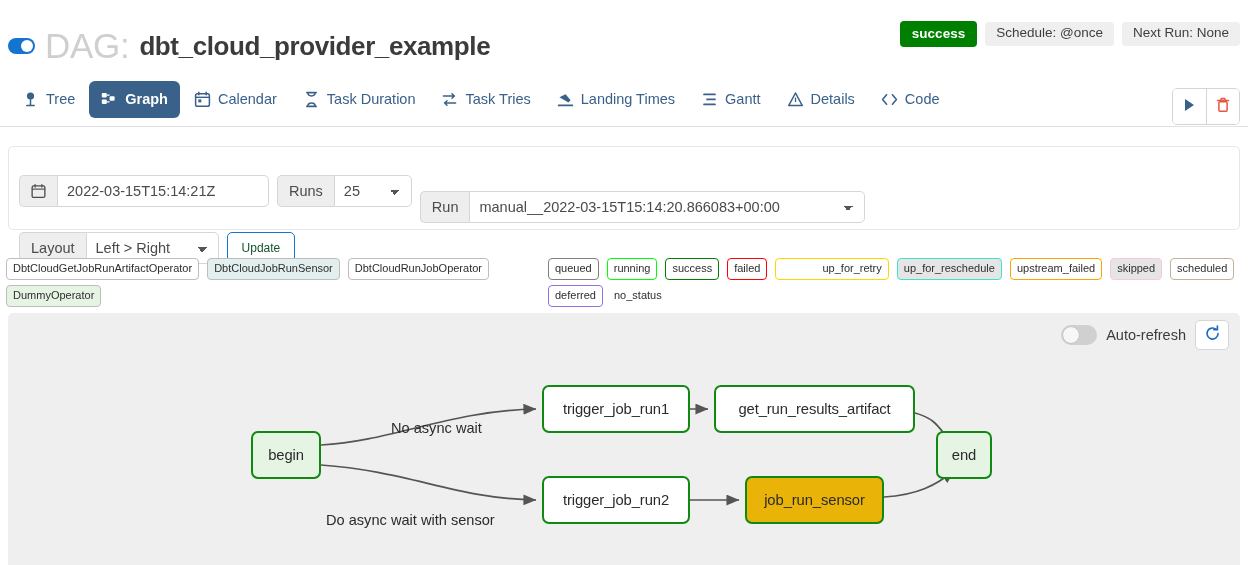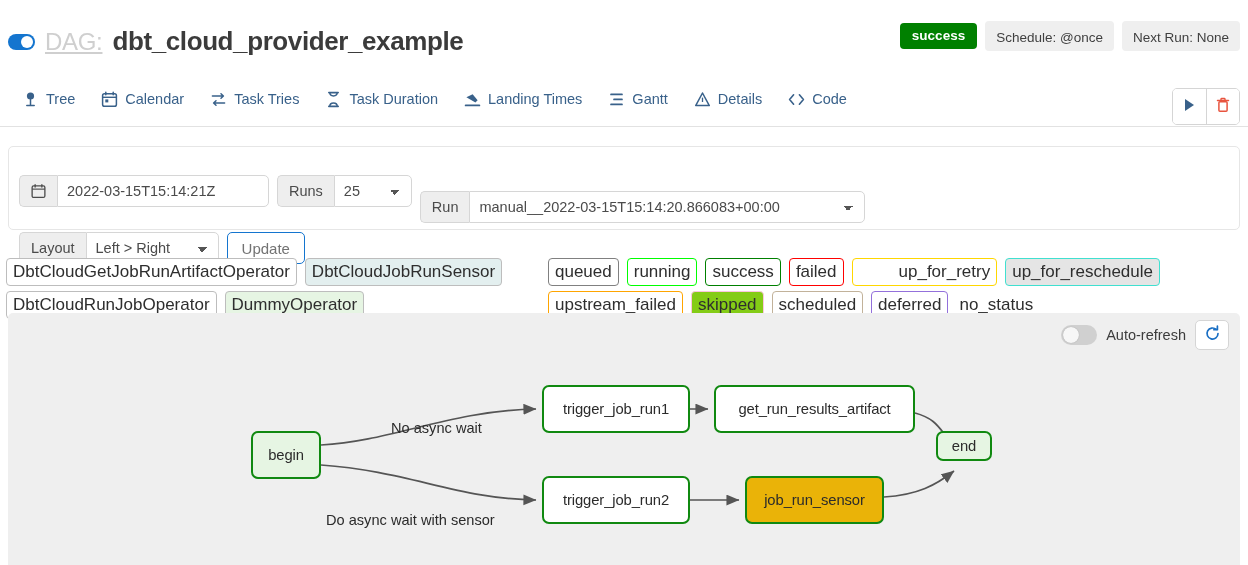--- a/index.html
+++ b/index.html
@@ -22,32 +22,32 @@
   }
   .pause-toggle {
     width: 27px; height: 16px; border-radius: 8px; background: #1475cf;
     position: relative; flex: none; cursor: pointer;
   }
   .pause-toggle::after {
     content: ""; position: absolute; top: 2px; right: 2px;
     width: 12px; height: 12px; border-radius: 50%; background: #fff;
   }
   .dag-label {
-    font-size: 24px; color: #cfcfcf; font-weight: 400; letter-spacing: -0.3px; text-decoration: underline;
+    font-size: 35px; color: #cfcfcf; font-weight: 400; letter-spacing: -0.3px;
   }
   .dag-name {
     font-size: 26px; color: #3b3b3b; font-weight: 700; letter-spacing: -0.4px;
   }
 
   .header-badges {
     position: absolute; right: 8px; top: 21px;
     display: flex; align-items: center; gap: 8px;
   }
   .badge {
-    font-size: 13.5px; padding: 9px 11px 6px; border-radius: 4px;
+    font-size: 13.5px; padding: 3px 11px 6px; border-radius: 4px;
     background: #efefef; color: #3f3f3f; white-space: nowrap;
   }
   .badge.success {
     background: #008000; color: #ffffff; font-weight: 700; padding: 5px 12px 6px;
   }
 
   
   .navbar {
     position: absolute; left: 0; top: 72px; width: 1248px; height: 55px;
     border-bottom: 1px solid #e2e2e2;
@@ -103,22 +103,22 @@
       linear-gradient(45deg, transparent 50%, #555 50%),
       linear-gradient(135deg, #555 50%, transparent 50%);
     background-position: calc(100% - 16px) 14px, calc(100% - 11px) 14px;
     background-size: 5px 5px, 5px 5px;
     background-repeat: no-repeat;
     padding-right: 30px; cursor: pointer;
   }
   .cal-addon { width: 38px; justify-content: center; }
   .btn-update {
     height: 32px; margin-left: 8px; padding: 0 14px;
-    background: #fff; border: 1px solid #1475cf; color: #737373;
-    border-radius: 5px; font-size: 15px; cursor: pointer;
+    background: #fff; border: 1px solid #1475cf; color: #14532d;
+    border-radius: 5px; font-size: 12px; cursor: pointer;
     font-family: "Liberation Sans", sans-serif;
   }
   .find-task {
     position: absolute; right: 10px; top: 12px;
     width: 178px; height: 32px; border: 1px solid #d9d9d9; border-radius: 5px;
     background: #fff; font-size: 14.5px; color: #4b4b4b; padding: 0 10px;
     font-family: "Liberation Sans", sans-serif;
   }
   .find-task::placeholder { color: #9b9b9b; }
 
@@ -128,21 +128,21 @@
   }
   .legend-ops {
     position: absolute; left: 6px; top: 0; width: 540px;
     display: flex; flex-wrap: wrap; gap: 5px 8px;
   }
   .legend-states {
     position: absolute; left: 548px; top: 0; width: 698px;
     display: flex; flex-wrap: wrap; gap: 5px 8px; align-items: flex-start;
   }
   .chip {
-    font-size: 17px; line-height: 1; padding: 4px 6px 5px;
+    font-size: 11px; line-height: 1; padding: 4px 6px 5px;
     border: 1.6px solid #bdbdbd; border-radius: 4px;
     background: #ffffff; color: #2e2e2e; white-space: nowrap;
     font-family: "Liberation Sans", sans-serif;
   }
   .chip.plain { border-color: transparent; background: transparent; padding-left: 2px; }
 
   
   .canvas {
     position: absolute; left: 8px; top: 313px; width: 1232px; height: 252px;
     background: #efefef; border-radius: 5px 5px 0 0; overflow: hidden;
@@ -203,48 +203,59 @@
   <div class="tabs" id="tabs-host">
       <div class="tab">
         <span class="ic">
           <svg viewBox="0 0 17 17">
             <circle cx="8.5" cy="5" r="3.6" fill="currentColor"></circle>
             <path d="M8.5 8.6 v6 M4.8 14.6 h7.4" stroke="currentColor" stroke-width="1.5" stroke-linecap="round" fill="none"></path>
           </svg>
         </span>
         <span>Tree</span>
       </div>
+      <div class="tab active">
+        <span class="ic">
+          <svg viewBox="0 0 17 17">
+            <rect x="0.8" y="2" width="5" height="4.4" rx="1" fill="currentColor"></rect>
+            <rect x="0.8" y="8.6" width="5" height="4.4" rx="1" fill="currentColor"></rect>
+            <rect x="8.6" y="5.3" width="5" height="4.4" rx="1" fill="currentColor"></rect>
+            <path d="M5.8 4.2 h2.8 M5.8 10.8 h2.8" stroke="currentColor" stroke-width="1.3"></path>
+          </svg>
+        </span>
+        <span>Graph</span>
+      </div>
       <div class="tab">
         <span class="ic">
           <svg viewBox="0 0 17 17">
             <rect x="1.6" y="2.8" width="13.8" height="12.4" rx="1.8" stroke="currentColor" stroke-width="1.5" fill="none"></rect>
             <path d="M1.6 6.3 h13.8" stroke="currentColor" stroke-width="1.4"></path>
             <rect x="4.3" y="8.4" width="3" height="3" fill="currentColor"></rect>
             <path d="M4.8 1.3 v2.4 M12.2 1.3 v2.4" stroke="currentColor" stroke-width="1.5" stroke-linecap="round"></path>
           </svg>
         </span>
         <span>Calendar</span>
       </div>
       <div class="tab">
         <span class="ic">
           <svg viewBox="0 0 17 17">
+            <path d="M3.8 1.6 h9.4 M3.8 15.4 h9.4" stroke="currentColor" stroke-width="1.6" stroke-linecap="round"></path>
+            <path d="M4.8 1.6 C4.8 6 12.2 6 12.2 1.6 M4.8 15.4 C4.8 11 12.2 11 12.2 15.4" stroke="currentColor" stroke-width="1.5" fill="none"></path>
+          </svg>
+        </span>
+        <span>Task Duration</span>
+      </div>
+      <div class="tab">
+        <span class="ic">
+          <svg viewBox="0 0 17 17">
             <path d="M2.4 5 h10.4 M11 2.8 L13.4 5 L11 7.2" stroke="currentColor" stroke-width="1.5" fill="none" stroke-linecap="round" stroke-linejoin="round"></path>
             <path d="M14.6 12 H4.2 M6 9.8 L3.6 12 L6 14.2" stroke="currentColor" stroke-width="1.5" fill="none" stroke-linecap="round" stroke-linejoin="round"></path>
           </svg>
         </span>
         <span>Task Tries</span>
-      </div>
-      <div class="tab">
-        <span class="ic">
-          <svg viewBox="0 0 17 17">
-            <path d="M3.8 1.6 h9.4 M3.8 15.4 h9.4" stroke="currentColor" stroke-width="1.6" stroke-linecap="round"></path>
-            <path d="M4.8 1.6 C4.8 6 12.2 6 12.2 1.6 M4.8 15.4 C4.8 11 12.2 11 12.2 15.4" stroke="currentColor" stroke-width="1.5" fill="none"></path>
-          </svg>
-        </span>
-        <span>Task Duration</span>
       </div>
       <div class="tab">
         <span class="ic">
           <svg viewBox="0 0 17 17">
             <path d="M1.6 14.4 h13.8" stroke="currentColor" stroke-width="1.7" stroke-linecap="round"></path>
             <path d="M2.4 6.2 L11.4 11.6 L13.6 9.2 L8.6 3.2 Z" fill="currentColor"></path>
           </svg>
         </span>
         <span>Landing Times</span>
       </div>
@@ -332,21 +343,21 @@
       <span class="chip" style="background: rgb(230, 245, 227); border-color: rgb(189, 189, 189);">DummyOperator</span>
     </div>
   <div class="legend-states" id="legend-states">
       <span class="chip" style="background: rgb(255, 255, 255); border-color: rgb(128, 128, 128);">queued</span>
       <span class="chip" style="background: rgb(255, 255, 255); border-color: rgb(0, 255, 0);">running</span>
       <span class="chip" style="background: rgb(255, 255, 255); border-color: rgb(0, 128, 0);">success</span>
       <span class="chip" style="background: rgb(255, 255, 255); border-color: rgb(255, 0, 0);">failed</span>
       <span class="chip" style="background: rgb(255, 255, 255); border-color: rgb(255, 215, 0); padding-left: 46px;">up_for_retry</span>
       <span class="chip" style="background: #e5e5e5; border-color: rgb(64, 224, 208);">up_for_reschedule</span>
       <span class="chip" style="background: rgb(255, 255, 255); border-color: rgb(255, 165, 0);">upstream_failed</span>
-      <span class="chip" style="background: #84cc16; border-color: rgb(251, 199, 221);">skipped</span>
+      <span class="chip" style="background: #e5e5e5; border-color: rgb(251, 199, 221);">skipped</span>
       <span class="chip" style="background: rgb(255, 255, 255); border-color: rgb(194, 178, 154);">scheduled</span>
       <span class="chip" style="background: rgb(255, 255, 255); border-color: rgb(147, 112, 219);">deferred</span>
       <span class="chip plain">no_status</span>
     </div>
 </div>
 
 <div class="canvas">
   <div class="refresh-row">
     <div class="switch"></div>
     <span class="refresh-label">Auto-refresh</span>
@@ -377,21 +388,21 @@
 
     <path d="M682,187 L731,187" stroke="#555555" stroke-width="1.7" fill="none" marker-end="url(#arrow)"></path>
 
     <path d="M876,184 C910,182 928,172 946,158" stroke="#555555" stroke-width="1.7" fill="none" marker-end="url(#arrow)"></path>
   </svg>
 
   <div id="graph-nodes">
       <div class="node dummy" style="left: 243px; top: 118px; width: 70px; height: 48px; border-color: rgb(16, 137, 16);">begin</div>
       <div class="node" style="left: 534px; top: 72px; width: 148px; height: 48px; border-color: rgb(16, 137, 16);">trigger_job_run1</div>
       <div class="node" style="left: 706px; top: 72px; width: 201px; height: 48px; border-color: rgb(16, 137, 16);">get_run_results_artifact</div>
-      <div class="node dummy" style="left: 928px; top: 118px; width: 56px; height: 30px; border-color: rgb(16, 137, 16);">end</div>
+      <div class="node dummy" style="left: 928px; top: 118px; width: 56px; height: 48px; border-color: rgb(16, 137, 16);">end</div>
       <div class="node" style="left: 534px; top: 163px; width: 148px; height: 48px; border-color: rgb(16, 137, 16);">trigger_job_run2</div>
       <div class="node sensor" style="left: 737px; top: 163px; width: 139px; height: 48px; border-color: rgb(16, 137, 16);">job_run_sensor</div>
     </div>
   <div id="graph-edge-labels">
       <div class="edge-label" style="left: 383px; top: 107px;">No async wait</div>
       <div class="edge-label" style="left: 318px; top: 199px;">Do async wait with sensor</div>
     </div>
 </div>
 
 </body></html>

